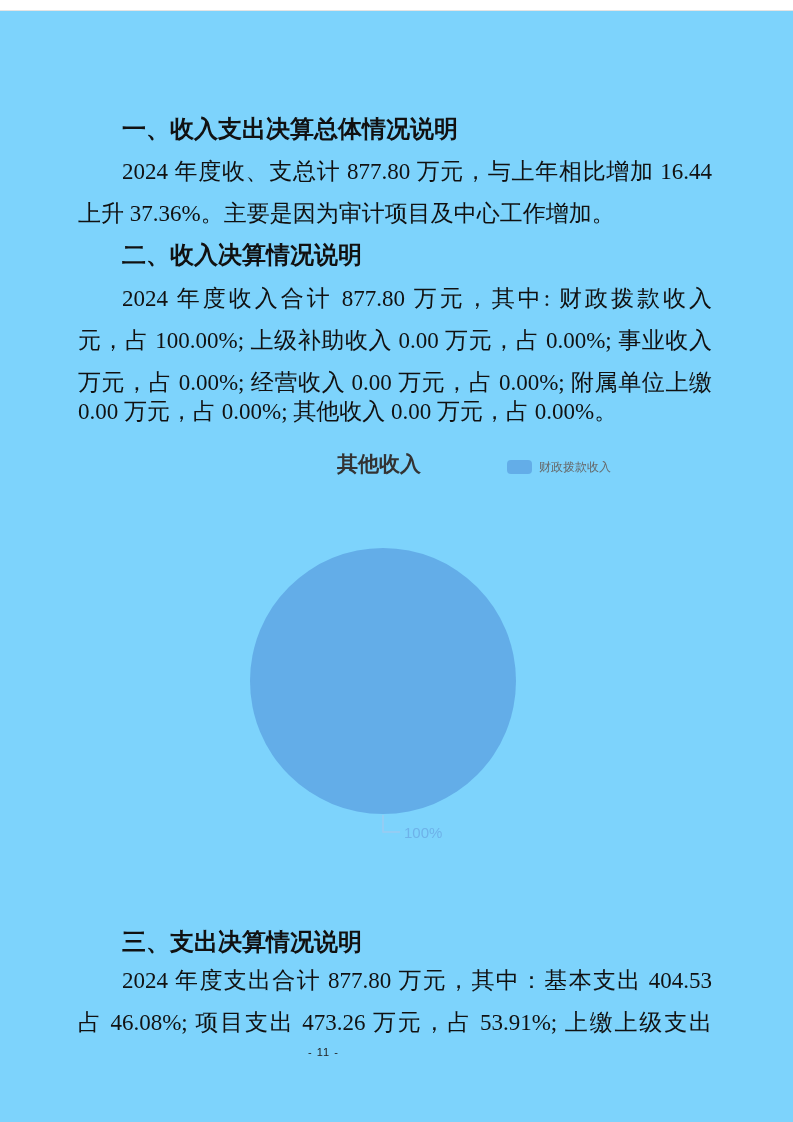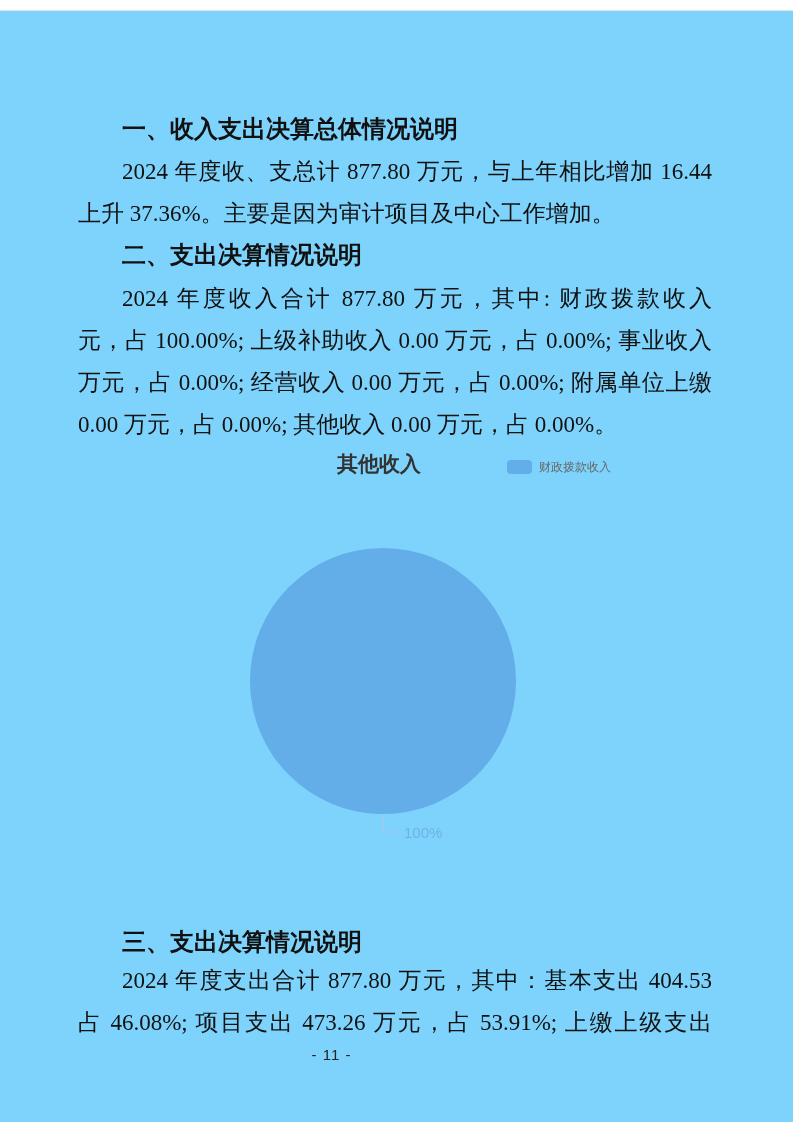--- a/index.html
+++ b/index.html
@@ -38,40 +38,40 @@
 
   .pie-svg { position:absolute; left:240px; top:528px; }
   .pie-slice { fill:#63ADE8; }
   .pie-leader { stroke:#9ACBF1; stroke-width:1.5; fill:none; }
   .pie-label {
     font-family:"Liberation Sans","DejaVu Sans",sans-serif;
     font-size:15px; fill:#6EB2E9;
   }
 
   .footer {
-    position:absolute; left:8px; top:1036px; width:647px; text-align:center;
+    position:absolute; left:0; top:1036px; width:647px; text-align:center;
     font-family:"Liberation Sans","DejaVu Sans",sans-serif;
-    font-size:15px; color:#222; letter-spacing:1px;
+    font-size:11px; color:#222; letter-spacing:1px;
   }
 </style>
 </head>
 <body>
 
 <div class="page">
   <div class="top-edge"></div>
 
   <div class="heading" style="top:104px">一、收入支出决算总体情况说明</div>
   <div class="line indent just" style="top:146px">2024 年度收、支总计 877.80 万元，与上年相比增加 16.44 万元，</div>
   <div class="line" style="top:188px">上升 37.36%。主要是因为审计项目及中心工作增加。</div>
 
-  <div class="heading" style="top:230px">二、支出决算情况说明</div>
+  <div class="heading" style="top:230px">二、收入决算情况说明</div>
   <div class="line indent just" style="top:273px">2024 年度收入合计 877.80 万元，其中: 财政拨款收入 877.80 万</div>
   <div class="line just" style="top:315px">元，占 100.00%; 上级补助收入 0.00 万元，占 0.00%; 事业收入 0.00</div>
   <div class="line just" style="top:357px">万元，占 0.00%; 经营收入 0.00 万元，占 0.00%; 附属单位上缴收入</div>
-  <div class="line" style="top:399px">0.00 万元，占 0.00%; 其他收入 0.00 万元，占 0.00%。</div>
+  <div class="line" style="top:386px">0.00 万元，占 0.00%; 其他收入 0.00 万元，占 0.00%。</div>
 
   <div>
     <div class="chart-title">其他收入</div>
 
     <div class="legend">
       <span class="legend-swatch"></span>
       <span class="legend-label">财政拨款收入</span>
     </div>
 
     <svg class="pie-svg" width="300" height="312" viewBox="0 0 300 312">

